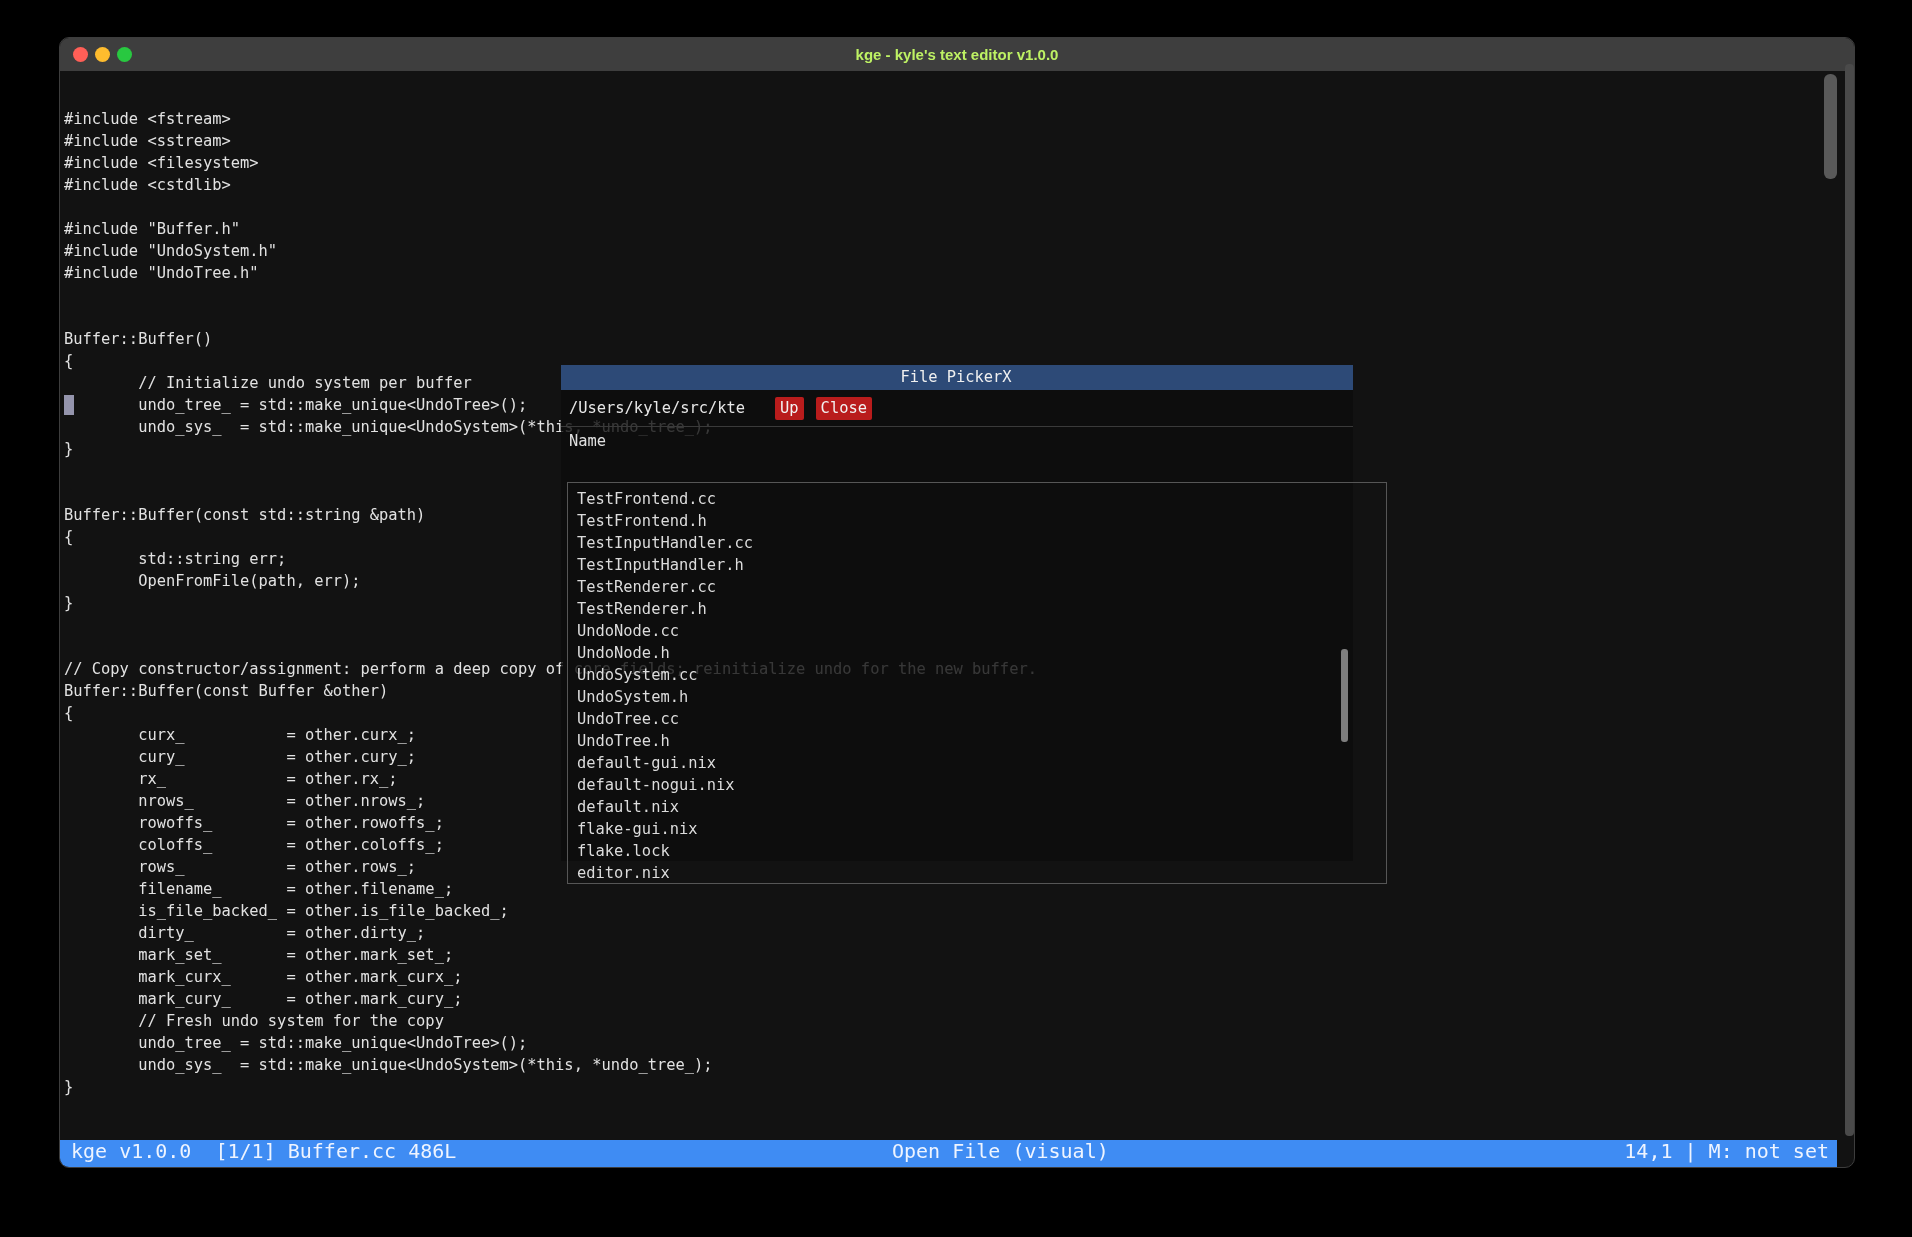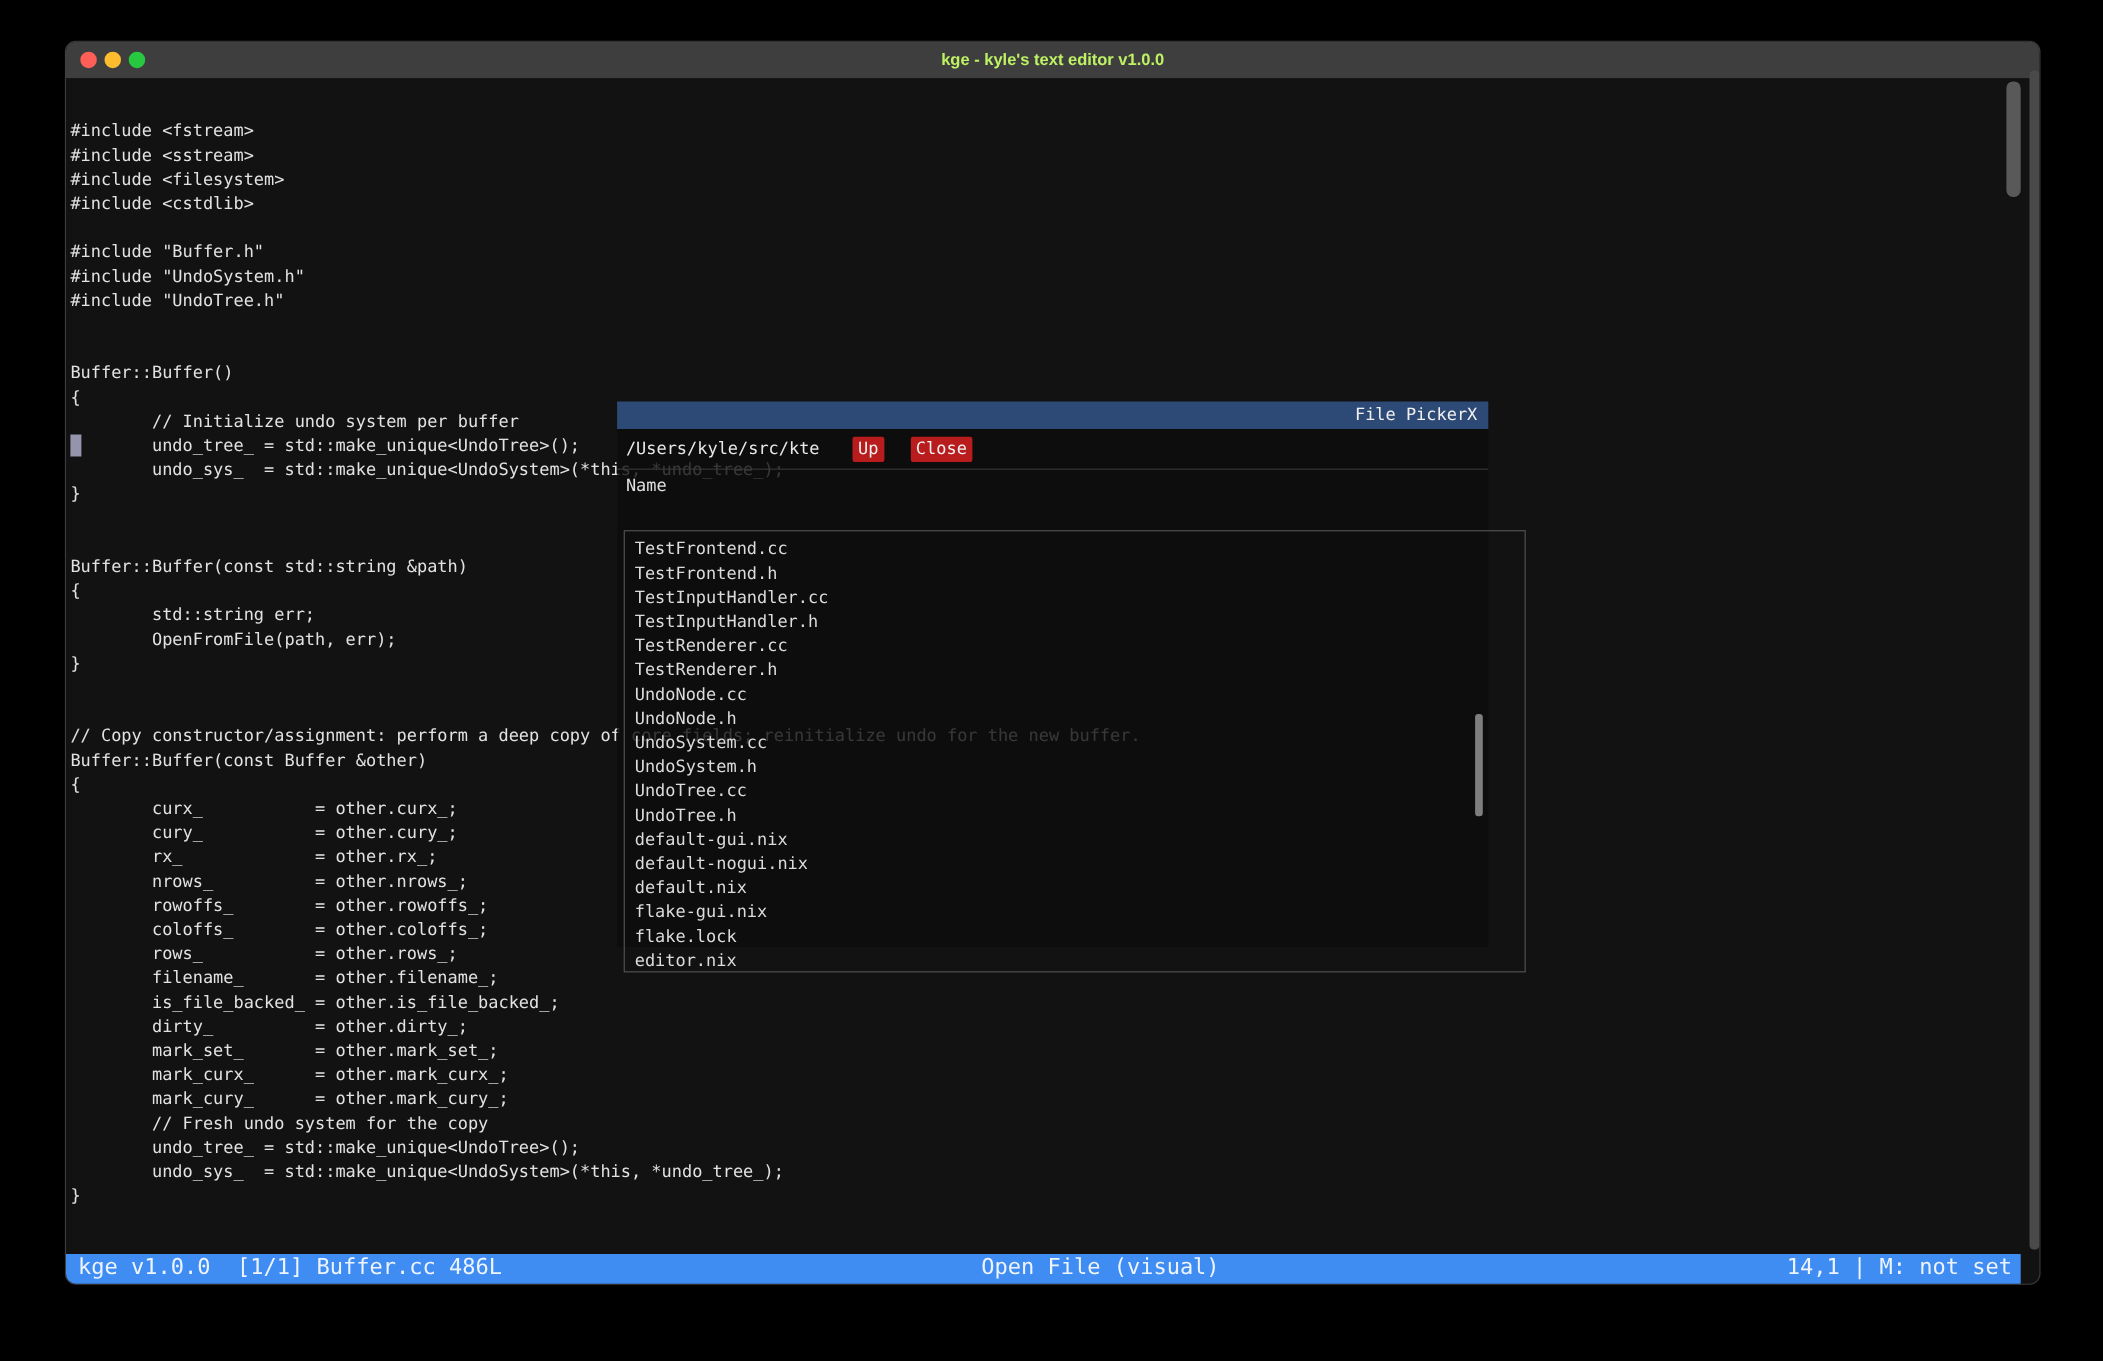--- a/index.html
+++ b/index.html
@@ -48,36 +48,36 @@
     background:#4a4a4a; border-radius:4px;
   }
 
   
   .dialog {
     position:absolute; left:501px; top:327px; width:792px; height:496px;
   }
   .dialog-titlebar {
     height:25px; background:#2d4a77; color:#f0f0f0;
     font-size:15.4px; line-height:25px;
-    display:flex; justify-content:flex-end; padding:0 10px 0 8px;
+    display:flex; justify-content:center; padding:0 10px 0 8px;
   }
   .dialog-body {
     position:absolute; left:0; top:25px; right:0; bottom:0;
     background:rgba(13,13,13,0.8);
   }
   .path-row {
     display:flex; align-items:center; height:36px; padding-left:8px;
     font-size:15.4px; color:#e8e8e8;gap:12px;
   }
   .btn {
     background:#b91c1c; color:#f2f2f2; font-size:15.4px;
     padding:2px 5px; border-radius:2px; line-height:19px;
   }
   .btn.up    { margin-left:18px; }
-  .btn.close { margin-left:12px; }
+  .btn.close { }
   .dialog-sep { border-top:1px solid #3a3a3a; }
   .name-header {
     height:28px; line-height:28px; padding-left:8px;
     font-size:15.4px; color:#e0e0e0;
   }
   .file-list {
     position:absolute; left:6px; top:92px; width:820px; height:402px;
     border:1px solid #565656; padding-top:5px; list-style:none;
     overflow:hidden;
   }

